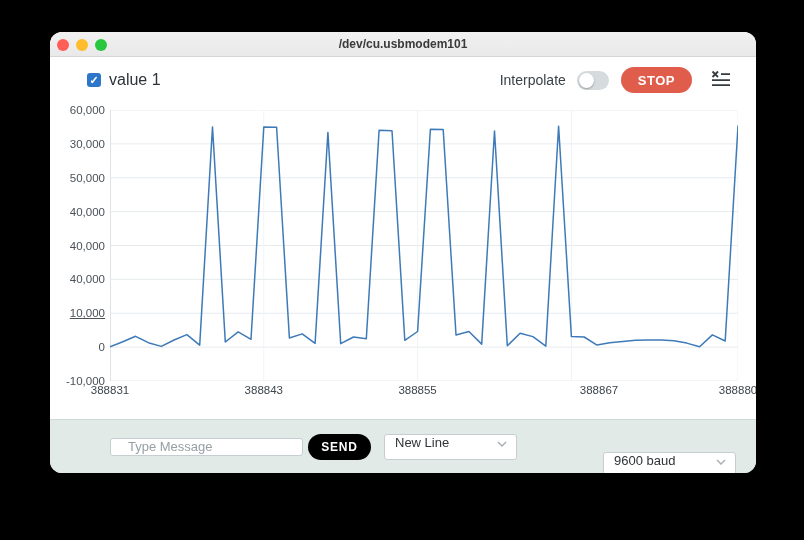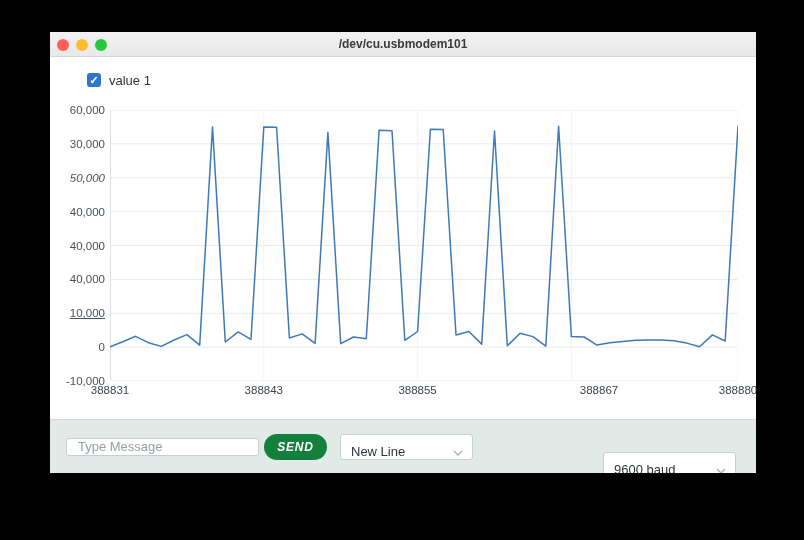--- a/index.html
+++ b/index.html
@@ -1,64 +1,64 @@
 <!DOCTYPE html>
 <html><head>
 <meta charset="utf-8">
 <style>
   html, body { margin:0; padding:0; width:804px; height:540px; background:#000; overflow:hidden; }
   * { box-sizing:border-box; }
   .stage { position:relative; width:804px; height:540px; font-family:"Liberation Sans", sans-serif; }
 
   .window { position:absolute; left:50px; top:32px; width:706px; height:441px;
-            background:#fff; border-radius:0; overflow:hidden;
+            background:#fff; border-radius:12px; overflow:hidden;
             box-shadow:0 18px 45px rgba(0,0,0,.6); }
 
   
   .titlebar { position:absolute; left:0; top:0; right:0; height:25px;
               background:linear-gradient(#f1f1f1,#e9e9e9); border-bottom:1px solid #d6d6d6;
               display:flex; align-items:center; }
   .traffic { position:absolute; left:7px; top:0; height:25px; display:flex; align-items:center; gap:7px; }
   .light { width:12px; height:12px; border-radius:50%; }
   .title { width:100%; text-align:center; font-size:12px; font-weight:700; color:#3a3a3a; }
 
   
   .toolbar { position:absolute; left:37px; right:25px; top:34px; height:28px;
              display:flex; align-items:center; justify-content:space-between; }
   .series-toggle { display:flex; align-items:center; gap:8px; cursor:default; }
   .checkbox { width:14px; height:14px; border-radius:3px; background:#2d76c9; color:#fff;
               font-size:11px; line-height:14px; text-align:center; font-weight:700; }
-  .series-label { font-size:13px; color:#2e3338; }
+  .series-label { font-size:16px; color:#2e3338; }
   .right-group { display:flex; align-items:center; }
   .interp-label { font-size:14px; color:#3a4147; margin-right:11px; }
   .toggle { width:32px; height:19px; border-radius:10px; background:#d6dbde; position:relative; margin-right:12px; }
   .knob { position:absolute; left:2px; top:2px; width:15px; height:15px; border-radius:50%;
           background:#fff; box-shadow:0 1px 2px rgba(0,0,0,.3); }
   .stop-btn { height:26px; padding:0 17px; border:none; border-radius:13px; background:#e05d4b;
               color:#fff; font-weight:700; font-size:13px; letter-spacing:.5px; margin-right:19px;
               font-family:inherit; display:flex; align-items:center; }
   .clear-btn { background:none; border:none; padding:0; display:flex; align-items:center; }
 
   
   .ylabels { position:absolute; left:0; top:78px; width:55px; height:271px; }
   .ylab { position:absolute; right:0; transform:translateY(-50%); font-size:11.5px; color:#4a5157; white-space:nowrap; }
   .chart-svg { position:absolute; left:60px; top:78px; }
   .xlabels { position:absolute; left:60px; top:352px; width:708px; height:14px; }
   .xlab { position:absolute; transform:translateX(-50%); font-size:11.5px; color:#3e454b; white-space:nowrap; }
 
   
   .msgbar { position:absolute; left:0; right:0; bottom:0; height:54px; background:#e2eae8;
             border-top:1px solid #cfd9d6; display:flex; align-items:center; padding:0 20px 0 16px; }
-  .msg-input { width:193px; height:18px; border:1px solid #c7ced1; border-radius:3px; padding:0 11px;
-               font-size:13px; color:#333; background:#fff; font-family:inherit; outline:none; }
+  .msg-input { width:193px; height:18px; border:1px solid #c7ced1; border-radius:3px; padding:0 17px;
+               font-size:13px; color:#333; background:#fff; font-family:inherit; outline:none;margin-left:44px; }
   .msg-input::placeholder { color:#97a0a4; }
   .send-btn { width:63px; height:26px; margin-left:5px; border:none; border-radius:13px; background:#85b4b0;
               color:#fff; font-size:12px; font-weight:700; letter-spacing:.8px; font-family:inherit; }
   .select { width:133px; height:26px; background:#fff; border:1px solid #c7ced1; border-radius:3px;
-            display:flex; align-items:flex-end; justify-content:space-between; padding:0 9px 0 10px;
+            display:flex; align-items:flex-start; justify-content:space-between; padding:0 9px 0 10px;
             font-size:13px; color:#2f3437; }
   .select-line { margin-left:13px; }
   .select-baud { margin-left:auto;margin-top:36px; }
 </style>
 </head>
 <body>
 
 <div class="stage">
   <div class="window">
 
@@ -69,30 +69,47 @@
         <span class="light" style="background: rgb(41, 199, 63);"></span>
       </div>
       <div class="title">/dev/cu.usbmodem101</div>
     </div>
 
     <div class="toolbar">
       <div class="series-toggle">
         <span class="checkbox" style="background: rgb(45, 118, 201);">✓</span>
         <span class="series-label">value 1</span>
       </div>
+      <div class="right-group">
+        <span class="interp-label">Interpolate</span>
+        <span class="toggle">
+            <span class="knob"></span>
+          </span>
+        <button class="stop-btn" style="background: rgb(224, 93, 75);">STOP</button>
+        <button class="clear-btn">
+          <span>
+            <svg width="20" height="17" viewBox="0 0 20 17">
+              <path d="M1.5 1.5 L7 7 M7 1.5 L1.5 7" stroke="#343b41" stroke-width="1.8" fill="none"></path>
+              <line x1="10" y1="4.2" x2="19" y2="4.2" stroke="#343b41" stroke-width="1.8"></line>
+              <line x1="1" y1="10.2" x2="19" y2="10.2" stroke="#343b41" stroke-width="1.8"></line>
+              <line x1="1" y1="15.2" x2="19" y2="15.2" stroke="#343b41" stroke-width="1.8"></line>
+            </svg>
+          </span>
+        </button>
+      </div>
     </div>
 
     <div class="ylabels">
         <div class="ylab" style="top: 271px;">-10,000</div>
         <div class="ylab" style="top: 237.125px;">0</div>
         <div class="ylab" style="top: 203.25px; text-decoration: underline;">10,000</div>
         <div class="ylab" style="top: 169.375px;">40,000</div>
         <div class="ylab" style="top: 135.5px;">40,000</div>
         <div class="ylab" style="top: 101.625px;">40,000</div>
-        <div class="ylab" style="top: 67.75px; font-style: italic;">50,000</div>
+        <div class="ylab" style="top: 67.75px;">50,000</div>
         <div class="ylab" style="top: 33.875px;">30,000</div>
         <div class="ylab" style="top: 0px;">60,000</div>
       </div>
     <svg class="chart-svg" width="628" height="271" viewBox="0 0 628 271">
         <line x1="0" y1="271" x2="628" y2="271" stroke="#e7ebee" stroke-width="1"></line>
         <line x1="0" y1="237.125" x2="628" y2="237.125" stroke="#e7ebee" stroke-width="1"></line>
         <line x1="0" y1="203.25" x2="628" y2="203.25" stroke="#e7ebee" stroke-width="1"></line>
         <line x1="0" y1="169.375" x2="628" y2="169.375" stroke="#e7ebee" stroke-width="1"></line>
         <line x1="0" y1="135.5" x2="628" y2="135.5" stroke="#e7ebee" stroke-width="1"></line>
         <line x1="0" y1="101.625" x2="628" y2="101.625" stroke="#e7ebee" stroke-width="1"></line>
@@ -109,21 +126,21 @@
     <div class="xlabels">
         <div class="xlab" style="left: 0px;">388831</div>
         <div class="xlab" style="left: 153.796px;">388843</div>
         <div class="xlab" style="left: 307.592px;">388855</div>
         <div class="xlab" style="left: 489px;">388867</div>
         <div class="xlab" style="left: 628px;">388880</div>
       </div>
 
     <div class="msgbar">
       <input class="msg-input" type="text" placeholder="Type Message" style="">
-      <button class="send-btn" style="background: #15803d; font-style: italic;">SEND</button>
+      <button class="send-btn" style="background: #000000;">SEND</button>
       <div class="select select-line">
         <span>New Line</span>
         <span>
           <svg width="10" height="6" viewBox="0 0 10 6">
               <path d="M1 1 L5 5 L9 1" stroke="#a9b2b6" stroke-width="1.5" fill="none"></path>
             </svg>
         </span>
       </div>
       <div class="select select-baud">
         <span>9600 baud</span>

